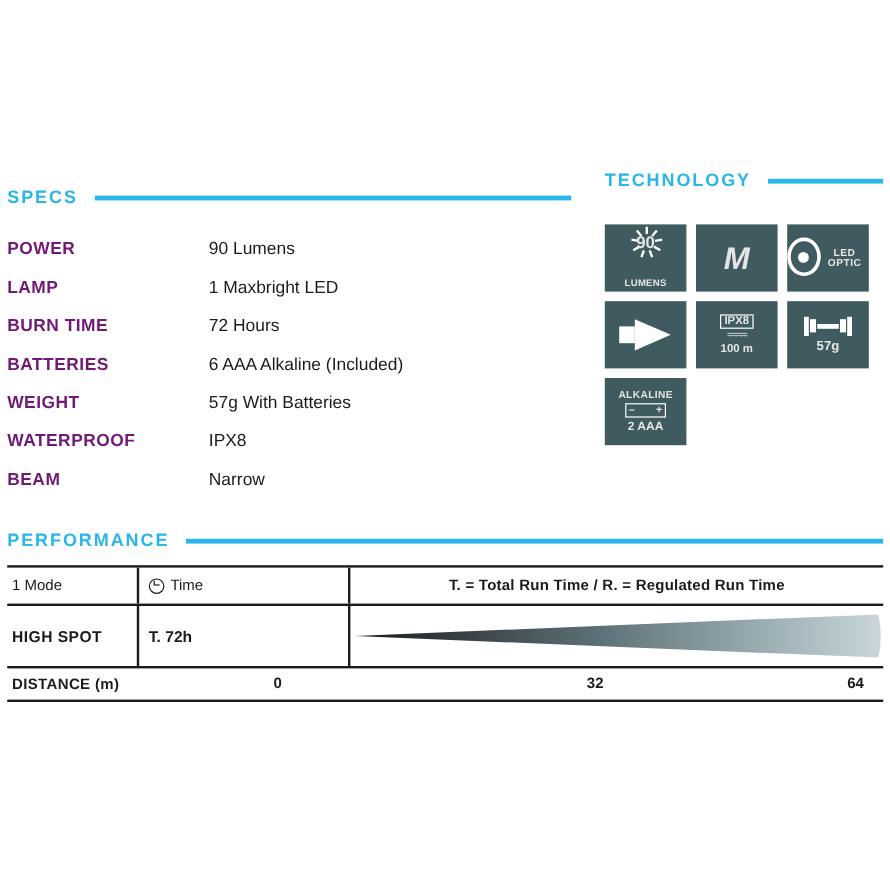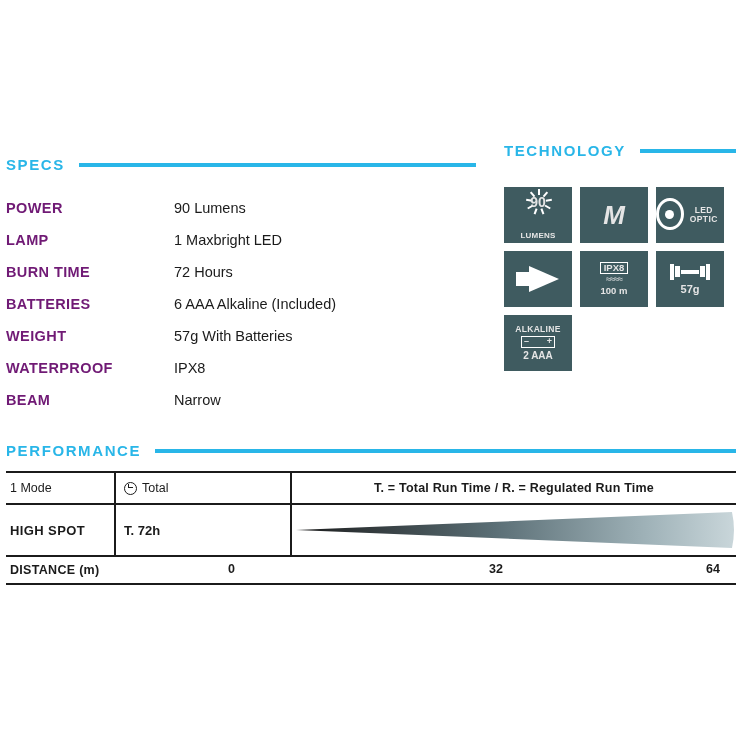--- a/index.html
+++ b/index.html
@@ -564,21 +564,21 @@
       <div class="section-title">PERFORMANCE</div>
       <div class="rule"></div>
     </div>
 
     <div class="perf-table">
 
       <div class="perf-row1">
         <div class="cell-mode">1 Mode</div>
         <div class="cell-time">
           <span class="clock"></span>
-          <span>Total</span>
+          <span>Time</span>
         </div>
         <div class="cell-legend">T. = Total Run Time / R. = Regulated Run Time</div>
       </div>
 
       <div class="perf-row2">
         <div class="cell-modename">HIGH SPOT</div>
         <div class="cell-runtime">T. 72h</div>
         <div class="cell-beamgraph">
           <svg class="beam-wedge" viewBox="0 0 442 50" preserveAspectRatio="none">
             <defs>

